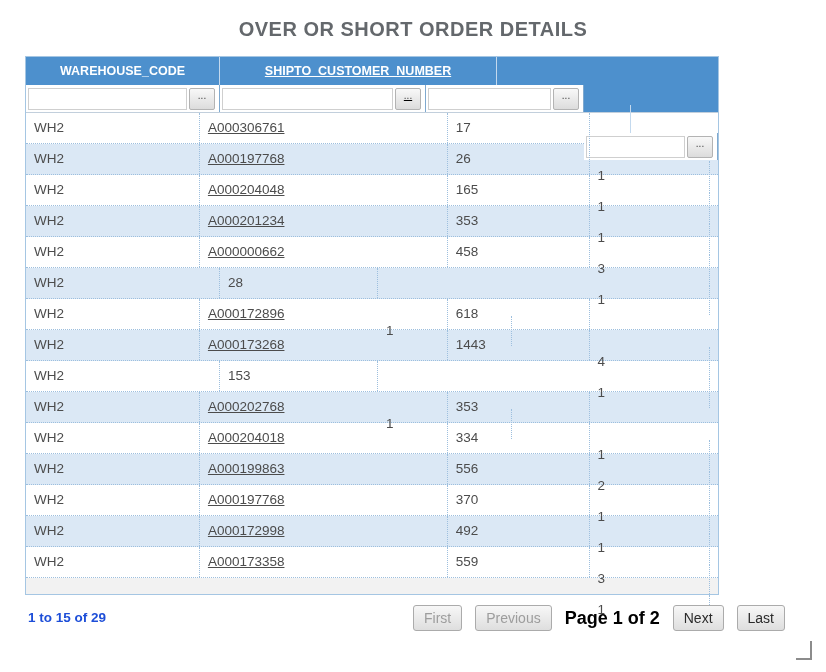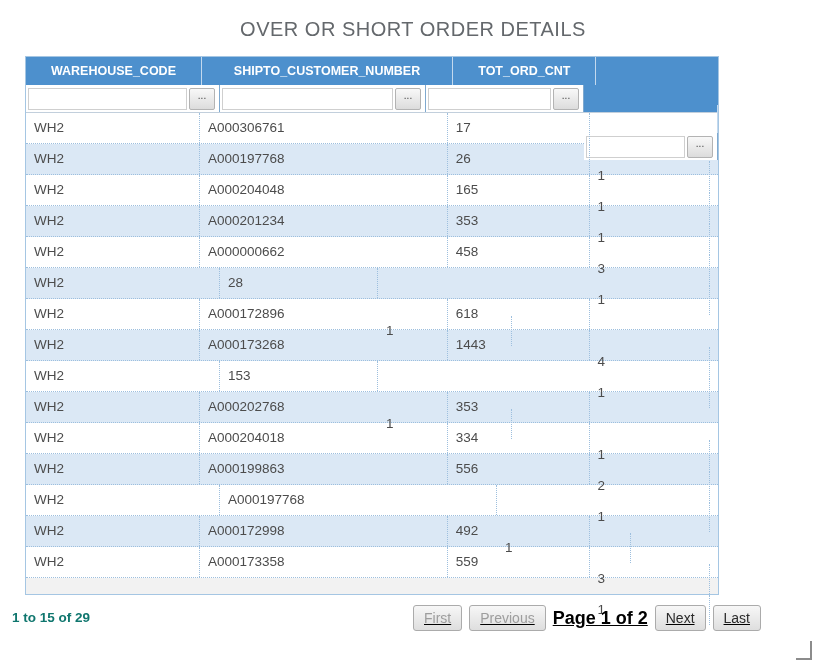--- a/index.html
+++ b/index.html
@@ -9,21 +9,21 @@
     --dotted:#9dbfde;
     --title-color:#64686c;
     --cell-text:#4c4c4c;
   }
   *{box-sizing:border-box;margin:0;padding:0;font-family:"Liberation Sans",sans-serif;}
   html,body{background:#ffffff;}
   body{width:826px;height:672px;position:relative;overflow:hidden;}
 
   .title{
     position:absolute;left:0;top:18px;width:100%;
-    text-align:center;font-size:20px;font-weight:400;
+    text-align:center;font-size:20px;font-weight:700;
     color:var(--title-color);letter-spacing:0.5px;
   }
 
   
   .grid{
     position:absolute;left:25px;top:56px;width:694px;height:539px;
     border:1px solid var(--grid-border);background:#fff;
   }
   .header-row{
     display:flex;height:28px;background:var(--header-bg);
@@ -46,21 +46,21 @@
     font-size:12px;color:#333;padding:0 3px;outline:none;
   }
   .fbtn{
     width:26px;height:22px;margin-left:2px;
     background:linear-gradient(#f8f8f8,#dcdcdc);
     border:1px solid #b3b3b3;border-radius:2px;
     font-size:10px;line-height:8px;color:#444;cursor:pointer;
     padding-bottom:6px;
   }
   .c0{width:194px;}
-  .c1{width:277px;}
+  .c1{width:277px;text-decoration:underline;}
   .c2{width:158px;}
   .c3{width:134px;margin-top:48px;}
   .cf{flex:1;border-right:none !important;}
 
   .grid-body{width:100%;}
   .grid-row{
     display:flex;height:31px;background:#fff;
     border-bottom:1px dotted var(--dotted);
   }
   .grid-row.alt{background:var(--alt-row-bg);}
@@ -70,26 +70,26 @@
     border-right:1px dotted var(--dotted);
     overflow:hidden;white-space:nowrap;height:100%;
   }
   .grid-footer{
     height:16px;background:#f2f2f2;width:100%;
   }
 
   
   .pager{position:absolute;left:0;top:603px;width:100%;height:30px;}
   .pager-summary{
-    position:absolute;left:12px;top:7px;
-    font-size:13.5px;font-weight:700;color:#0f766e;
+    position:absolute;left:28px;top:7px;
+    font-size:13.5px;font-weight:700;color:#1d4ed8;
   }
   .pager-controls{
     position:absolute;left:413px;top:0;height:30px;
-    display:flex;align-items:center;gap:7px;text-decoration:underline;
+    display:flex;align-items:center;gap:13px;
   }
   .pbtn{
     background:linear-gradient(#f7f7f7,#dedede);
     border:1px solid #ababab;border-radius:3px;
     font-size:14px;color:#2b2b2b;padding:4px 10px;cursor:pointer;
   }
   .pbtn.disabled{color:#9d9d9d;cursor:default;}
   .page-label{font-size:18px;font-weight:700;color:#000000;}
 
   .resize-corner{
@@ -100,21 +100,20 @@
 </head>
 <body>
 
 <div class="title">OVER OR SHORT ORDER DETAILS</div>
 
 <div class="grid">
 
   <div class="header-row">
     <div class="hcell c0">WAREHOUSE_CODE</div>
     <div class="hcell c1">SHIPTO_CUSTOMER_NUMBER</div>
-    <div class="hcell c2">TOT_ORD_CNT</div>
     <div class="hcell c3">TOT_OS_CNT</div>
     <div class="hcell cf"></div>
   </div>
 
   <div class="filter-row">
     <div class="fcell c0">
       <input value="" style="">
       <button class="fbtn">...</button>
     </div>
     <div class="fcell c1">
@@ -211,20 +210,21 @@
       <div class="grid-row alt">
         <div class="cell c0">WH2</div>
         <div class="cell c1">A000199863</div>
         <div class="cell c2">556</div>
         <div class="cell c3">1</div>
         <div class="cell cf"></div>
       </div>
       <div class="grid-row">
         <div class="cell c0">WH2</div>
         <div class="cell c1">A000197768</div>
+        <div class="cell c2">370</div>
         <div class="cell c3">1</div>
         <div class="cell cf"></div>
       </div>
       <div class="grid-row alt">
         <div class="cell c0">WH2</div>
         <div class="cell c1">A000172998</div>
         <div class="cell c2">492</div>
         <div class="cell c3">3</div>
         <div class="cell cf"></div>
       </div>

